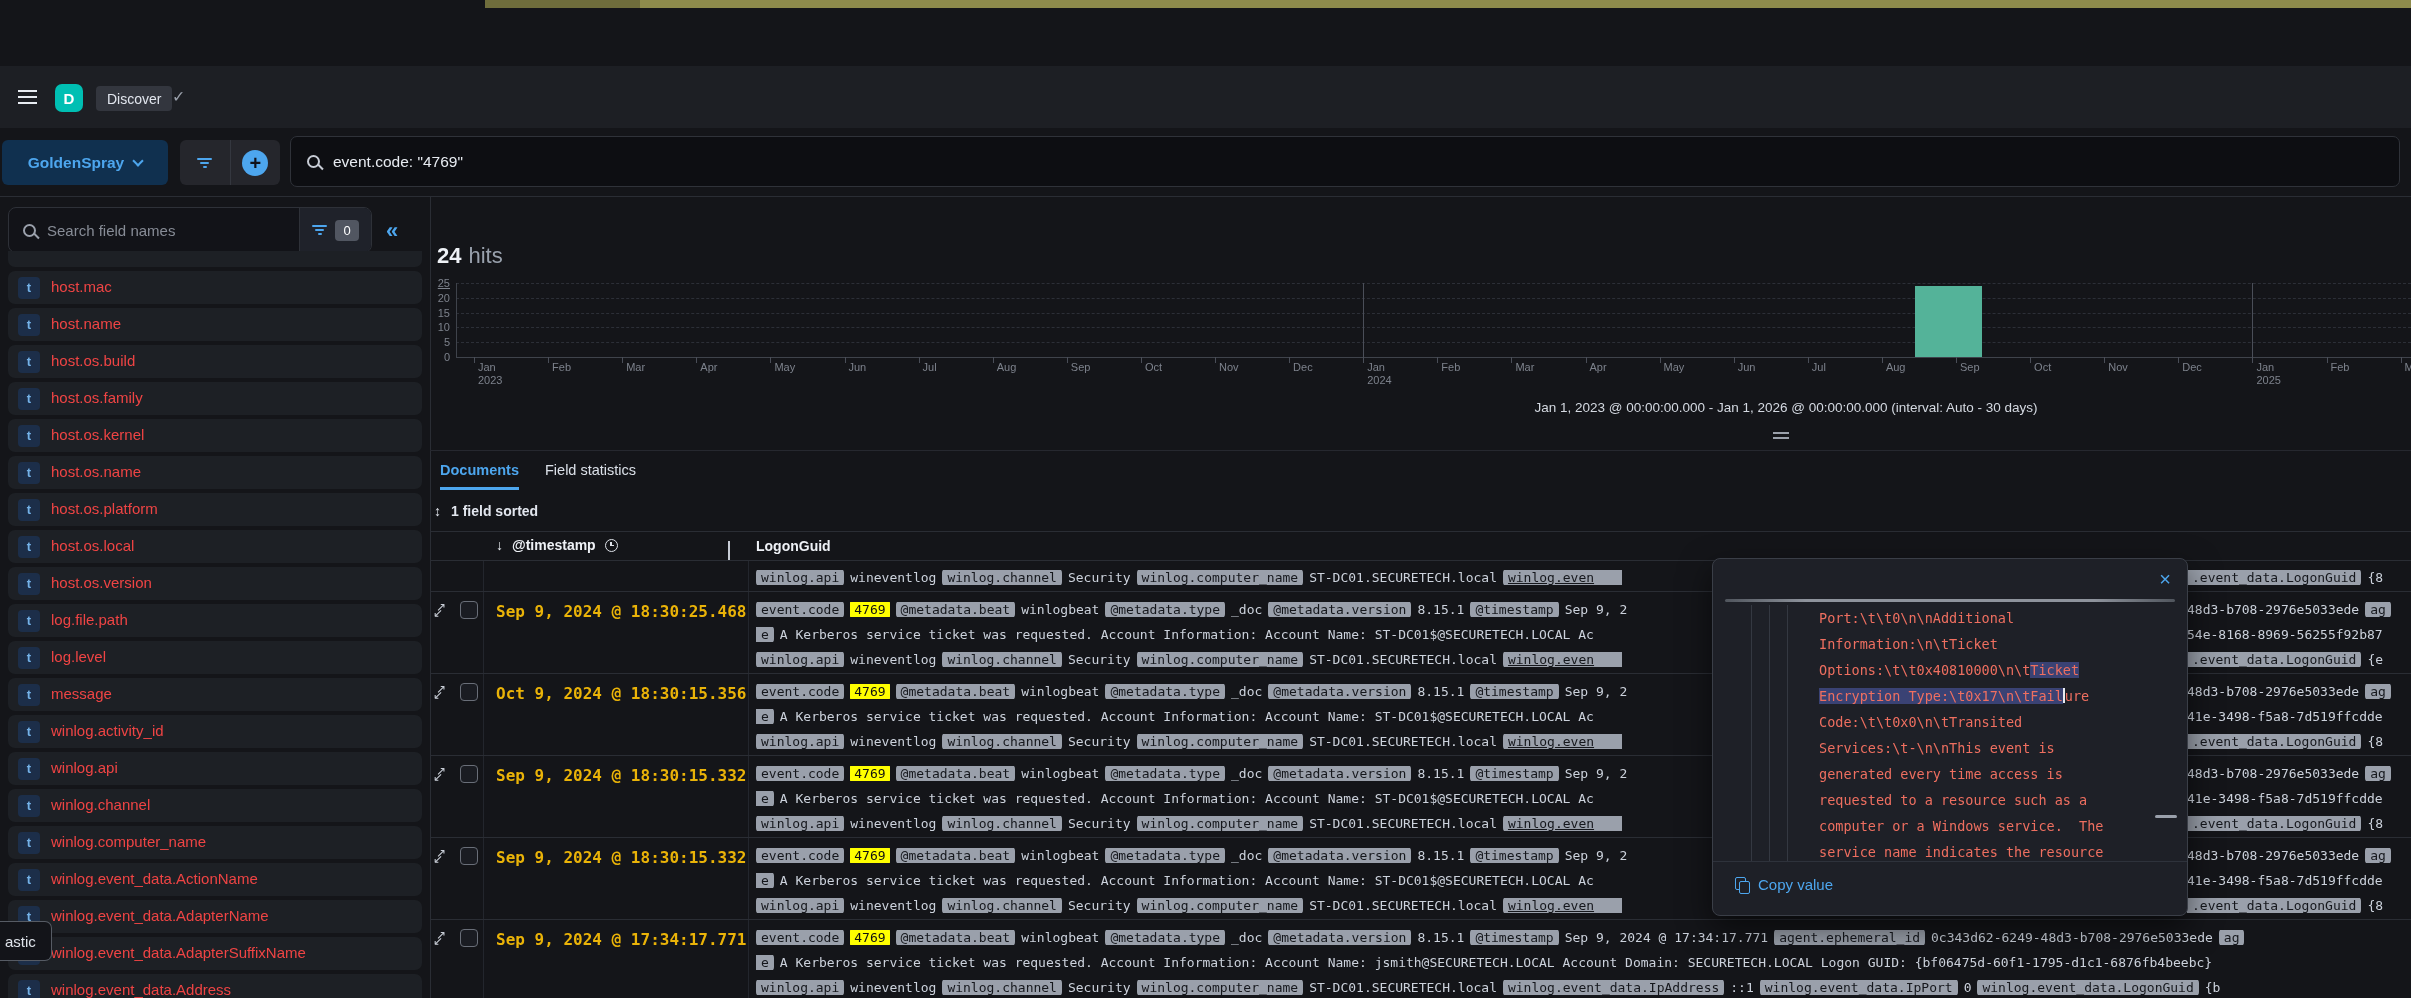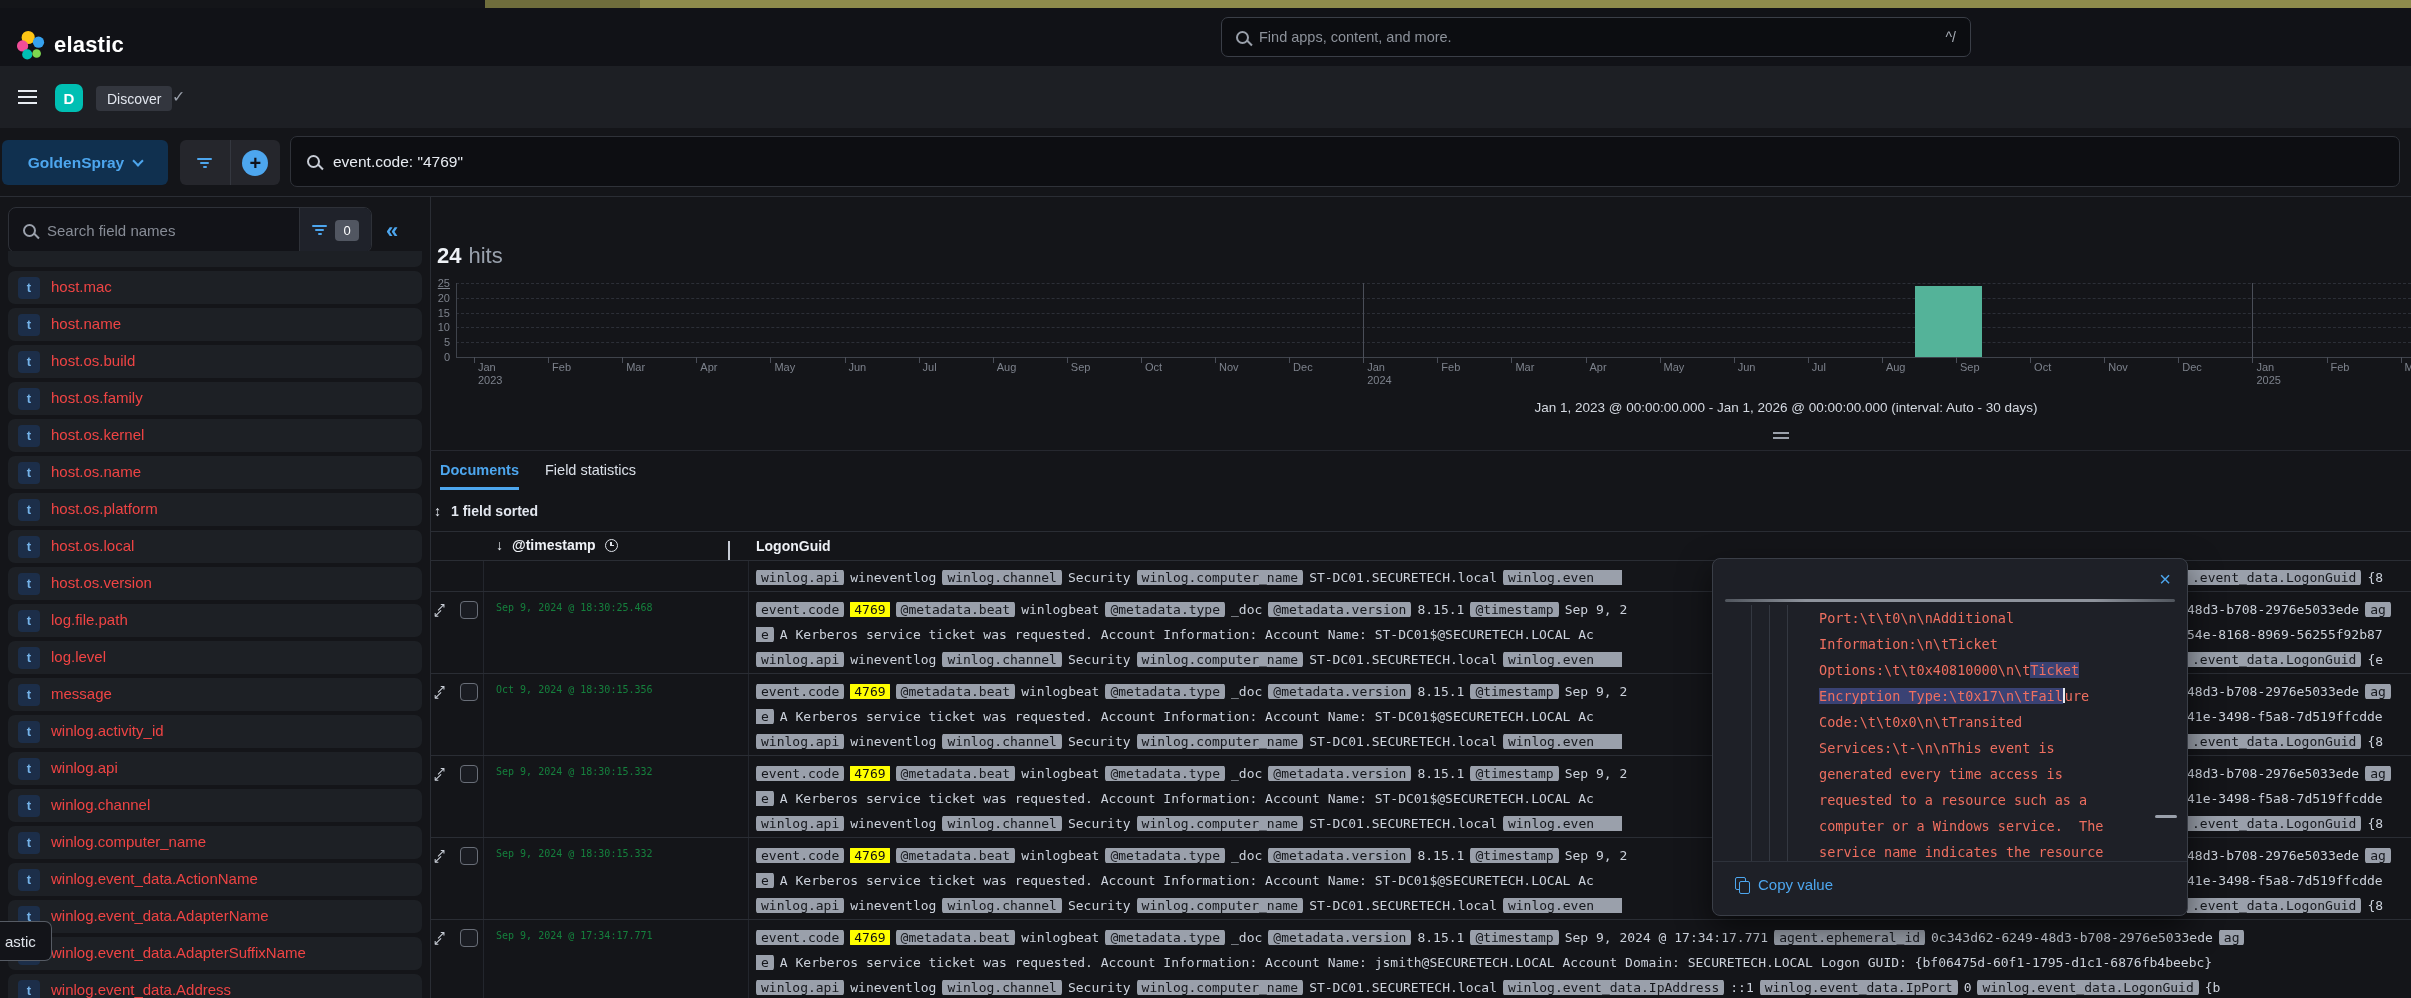--- a/index.html
+++ b/index.html
@@ -108,30 +108,30 @@
   .clock::before{content:'';position:absolute;left:4.5px;top:2px;width:1.5px;height:4px;background:#dfe3ea;}
   .clock::after{content:'';position:absolute;left:4.5px;top:5px;width:4px;height:1.5px;background:#dfe3ea;}
 
   #rows{left:430px;top:561px;width:1981px;height:437px;overflow:hidden;}
   .coldiv{position:absolute;top:0;width:1px;height:437px;background:#23262d;}
   .row{position:absolute;left:0;width:1981px;height:82px;border-bottom:1px solid #2a2d34;}
   .expand{position:absolute;left:6px;top:10px;color:#c7ccd5;font-size:12px;line-height:10px;width:14px;}
   .expand i{font-style:normal;display:block;}
   .expand i+i{margin-top:-4px;margin-left:-3px;}
   .rcheck{position:absolute;left:30px;top:9px;width:18px;height:18px;border:1px solid #696e78;border-radius:4px;background:#1a1c22;}
-  .rts{position:absolute;left:66px;top:10px;font-family:"DejaVu Sans Mono",monospace;font-size:10px;color:#15803d;white-space:nowrap;}
+  .rts{position:absolute;left:66px;top:10px;font-family:"DejaVu Sans Mono",monospace;font-size:16px;color:#eab308;white-space:nowrap;font-weight:bold;}
   .dline{position:absolute;left:326px;width:1650px;white-space:nowrap;overflow:hidden;
     font-family:"DejaVu Sans Mono",monospace;font-size:13px;color:#ccd2dc;}
   .l1{top:10px;}.l2{top:35px;}.l3{top:60px;}
   .frag{position:absolute;left:1757px;width:224px;white-space:nowrap;overflow:hidden;
     font-family:"DejaVu Sans Mono",monospace;font-size:13px;color:#ccd2dc;}
   .tok{margin-right:6px;}
   .tok.pill,.tok.pillcut,.tok.pillr{background:var(--pill);color:#15171c;border-radius:4px;padding:1px 5px;}
   .tok.pillcut{border-radius:0 4px 4px 0;}
-  .tok.pillr{border-radius:4px 0 0 4px;padding-right:28px;margin-right:0;}
+  .tok.pillr{border-radius:4px 0 0 4px;padding-right:28px;margin-right:0;text-decoration:underline;}
   .tok.mark{background:var(--highlight);color:#101010;padding:1px 4px;border-radius:2px;}
 
   
   .popup{left:1712px;top:558px;width:476px;height:358px;background:#1e2027;border:1px solid #3a3e47;
     border-radius:8px;box-shadow:0 12px 32px rgba(0,0,0,.55);z-index:30;}
   .popup .close{position:absolute;right:16px;top:10px;color:var(--accent);font-size:20px;line-height:20px;}
   .hscroll{position:absolute;left:12px;right:12px;top:40px;height:3px;border-radius:2px;
     background:linear-gradient(90deg,#50555d,#8e939c 18%,#8e939c 82%,#50555d);}
   .iguide{position:absolute;top:46px;height:256px;width:1px;background:#343841;}
   .ptext{position:absolute;left:106px;top:46px;font-family:"DejaVu Sans Mono",monospace;font-size:13.5px;
@@ -146,35 +146,20 @@
   .copyic::after{content:'';position:absolute;left:4px;top:4px;width:9px;height:11px;border:1.5px solid var(--accent);border-radius:2px;background:#1e2027;}
 </style>
 </head>
 <body>
 
 <div class="screen">
 
   <div class="abs olive"></div>
   <div class="abs olive-dark"></div>
 
-  <div class="abs g-header">
-    <svg class="abs logo" viewBox="0 0 32 32">
-      <circle cx="13" cy="8" r="7" fill="#fec514"></circle>
-      <circle cx="24" cy="13" r="6" fill="#36a2ef"></circle>
-      <circle cx="7" cy="17" r="6" fill="#f04e98"></circle>
-      <circle cx="12" cy="26" r="5.4" fill="#00bfb3"></circle>
-      <circle cx="22" cy="25" r="4.6" fill="#7dd84f"></circle>
-    </svg>
-    <div class="abs logo-text">elastic</div>
-    <div class="abs g-search">
-      <span class="mag dim"></span>
-      <input placeholder="Find apps, content, and more." style="">
-      <span class="kbd-hint">^/</span>
-    </div>
-  </div>
 
   <div class="abs h2">
     <span class="abs burger"></span>
     <span class="abs space-avatar">D</span>
     <span class="abs crumb-chip">Discover</span>
     <span class="abs crumb-check">✓</span>
   </div>
 
   <div class="abs qbar">
     <div class="abs saved-q">

